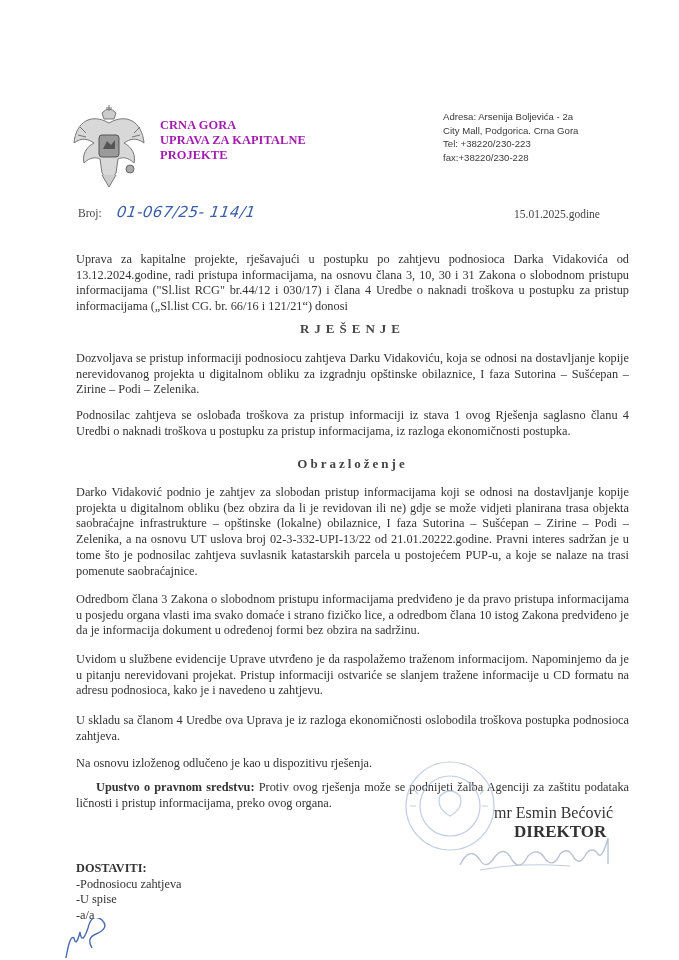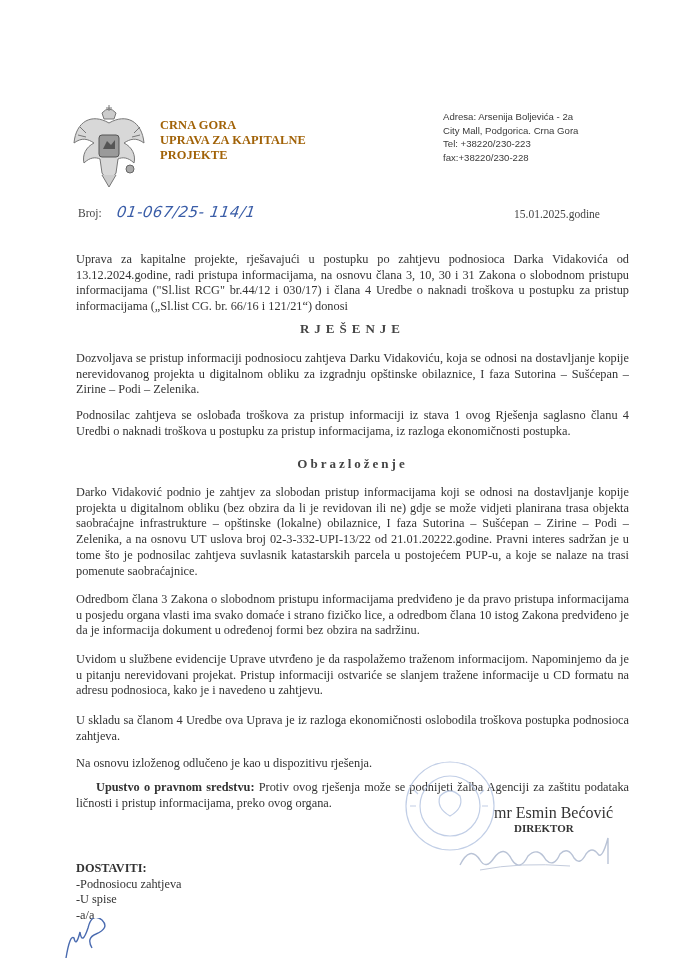--- a/index.html
+++ b/index.html
@@ -1,29 +1,29 @@
 <!DOCTYPE html>
 <html><head>
 <meta charset="utf-8">
 <style>
   html, body { margin:0; padding:0; background:#ffffff; }
   body { width:679px; height:960px; position:relative; overflow:hidden; color:#2a2a2a; font-family:"Liberation Serif", serif; }
   .abs { position:absolute; }
   .crest { left:72px; top:103px; width:74px; height:88px; }
-  .org { left:160px; top:118px; font-weight:bold; font-size:12.4px; line-height:15px; color:#a16207; letter-spacing:0.1px; }
+  .org { left:160px; top:118px; font-weight:bold; font-size:12.4px; line-height:15px; color:#a21caf; letter-spacing:0.1px; }
   .addr { left:443px; top:110px; font-family:"Liberation Sans", sans-serif; font-size:9.6px; line-height:13.6px; color:#3a3a3a; }
   .broj { left:78px; top:203px; font-size:11.5px; color:#444; display:flex; align-items:baseline;gap:14px; }
   .broj .hw { font-family:"DejaVu Sans", sans-serif; font-style:italic; color:#3b5ea8; font-size:15px; margin-left:1px; letter-spacing:0.5px; transform:skewX(-8deg); display:inline-block; }
   .date { left:514px; top:208px; font-size:11.5px; color:#444; }
   .p { left:76px; width:553px; font-size:12.3px; line-height:15.7px; text-align:justify; color:#333; }
   .heading { left:76px; width:553px; text-align:center; font-weight:bold; font-size:13px; color:#444; }
   .rjesenje { letter-spacing:5px; }
   .obraz { letter-spacing:3px;text-align:center; }
   .b { font-weight:bold;margin-left:20px; }
-  .director { left:514px; top:822px; font-weight:bold; font-size:11px; color:#333; }
+  .director { left:514px; top:822px; font-weight:bold; font-size:17px; color:#333; }
   .director-name { left:494px; top:804px; font-size:16px; color:#333; }
   .dost { left:76px; top:854px; font-size:12.3px; line-height:15.5px; color:#333;margin-top:7px; }
   .dost .t { font-weight:bold; }
   .stamp { left:394px; top:760px; width:112px; height:92px; }
   .sig { left:440px; top:835px; width:215px; height:45px; }
   .initials { left:60px; top:918px; width:70px; height:42px; }
 </style>
 </head>
 <body>
 

